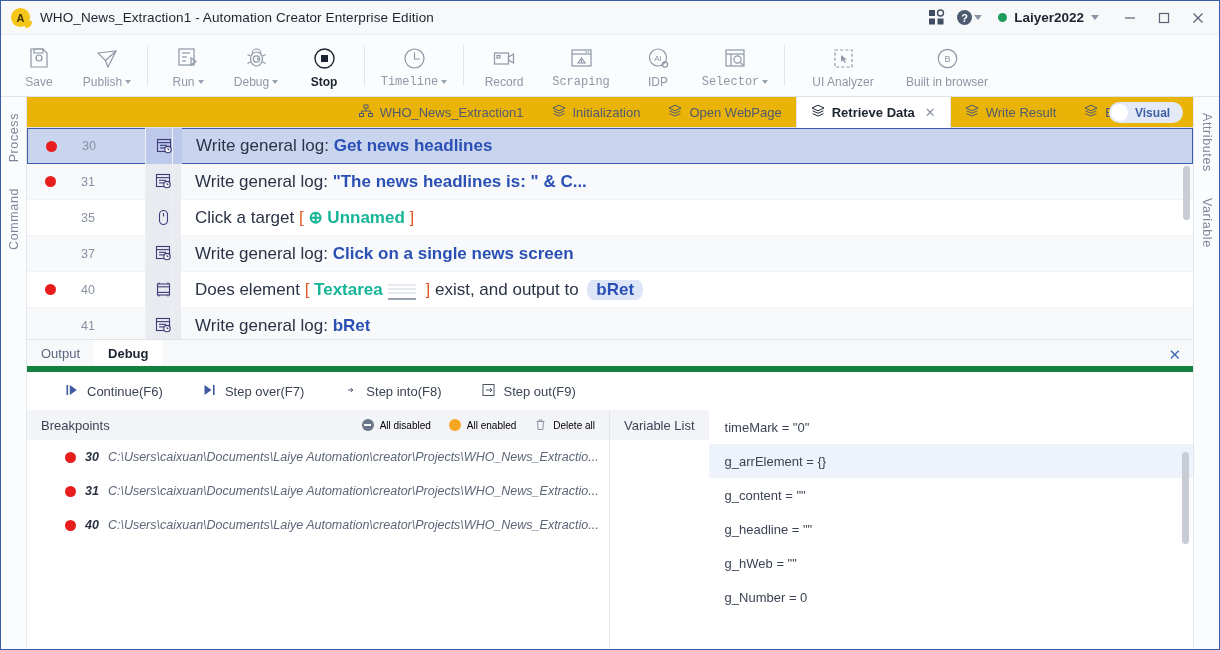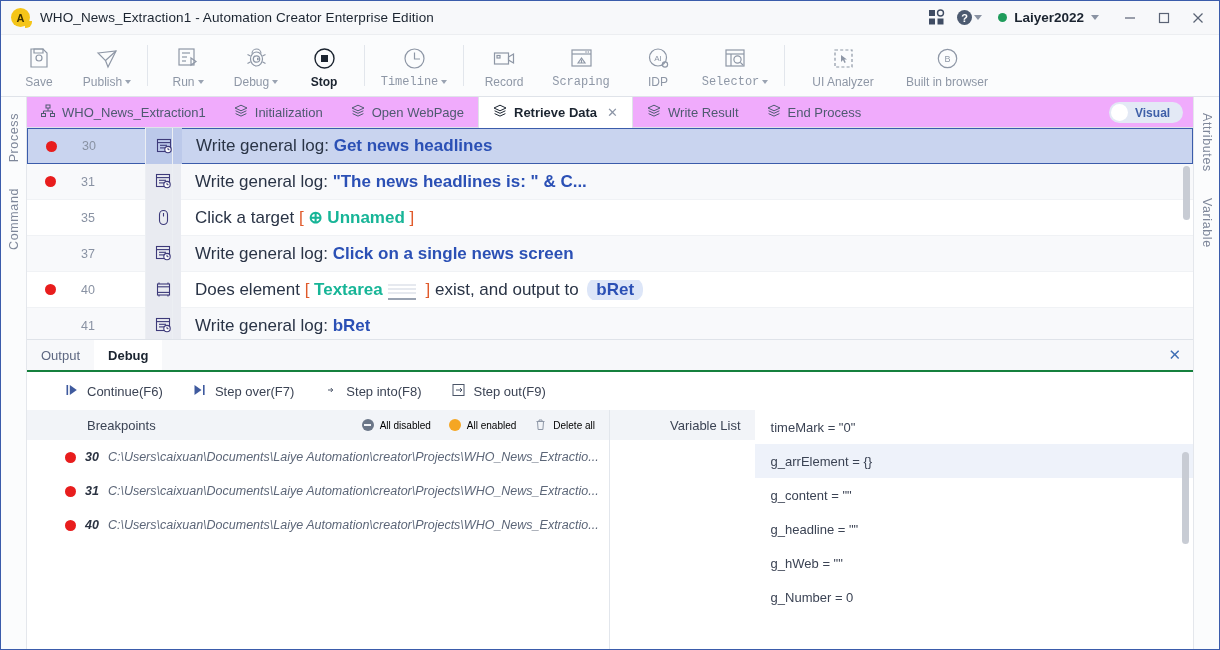--- a/index.html
+++ b/index.html
@@ -114,23 +114,23 @@
     font-size: 12.5px; color: #7e879a; letter-spacing: .6px;
     white-space: nowrap;
   }
   .vrail.left .vrail-label { transform: rotate(180deg); }
 
   .center-col { flex: 1 1 auto; display: flex; flex-direction: column; min-width: 0; }
 
   
   .tabstrip {
     height: 31px; min-height: 31px;
-    background: #f0abfc;
+    background: #eab308;
     border-bottom: 1px solid #dfe3e9;
-    display: flex; align-items: stretch; position: relative;
+    display: flex; align-items: stretch; position: relative; justify-content: flex-end;
   }
   .ptab {
     display: flex; align-items: center; gap: 7px;
     padding: 0 14px; font-size: 13px; color: #4e5costly;
     color: #4e5a70; white-space: nowrap;
   }
   .ptab .tname { font-size: 13px; }
   .ptab.active {
     background: #ffffff; color: #1b2430; font-weight: bold;
     border-left: 1px solid #dfe3e9; border-right: 1px solid #dfe3e9;
@@ -196,50 +196,50 @@
 
   
   .bottom {
     height: 310px; min-height: 310px;
     border-top: 1px solid #dfe3e9;
     display: flex; flex-direction: column; background: #fff;
   }
   .out-tabs {
     height: 32px; min-height:32px; background: #f7f8fa;
     display: flex; align-items: stretch; position: relative;
-    border-bottom: 2px solid #15803d;
+    border-bottom: 6px solid #15803d;
   }
   .otab {
     display: flex; align-items: center; padding: 0 14px;
     font-size: 13px; color: #5d6781;
   }
   .otab.active { background: #ffffff; color: #1b2430; font-weight: bold; }
   .panel-close {
     position: absolute; right: 12px; top: 7px;
     color: #3f6fb5; font-size: 15px; line-height: 1;
   }
   .dbg-bar {
     height: 38px; min-height:38px; background: #ffffff;
-    display: flex; align-items: center; gap: 6px; padding-left: 26px;
+    display: flex; align-items: center; gap: 16px; padding-left: 26px;
   }
   .dbg-btn {
     display: flex; align-items: center; gap: 8px;
     font-size: 13px; color: #3b4354; padding: 4px 12px;
   }
 
   .lists { flex: 1 1 auto; display: flex; min-height: 0; }
   .bp-pane { flex: 1 1 50%; display: flex; flex-direction: column; min-width:0;
              border-right: 1px solid #e2e6ec; }
   .vl-pane { flex: 1 1 50%; display: flex; flex-direction: row; min-width:0; position:relative;}
   .pane-head {
     height: 30px; min-height:30px; background: #f2f4f8;
     display: flex; align-items: center; padding: 0 14px;
     font-size: 13px; color: #3b4354;
   }
-  .pane-head .ttl { font-size: 13px; margin-left: 46px; }
+  .pane-head .ttl { font-size: 13px; }
   .ph-spacer { flex: 1 1 auto; }
   .ph-act {
     display: flex; align-items: center; gap: 6px;
     font-size: 10px; color: #000000; margin-left: 18px;
   }
   .ic-disabled {
     width: 12px; height: 12px; border-radius: 50%; background: #6b7688;
     position: relative;
   }
   .ic-disabled::after{

